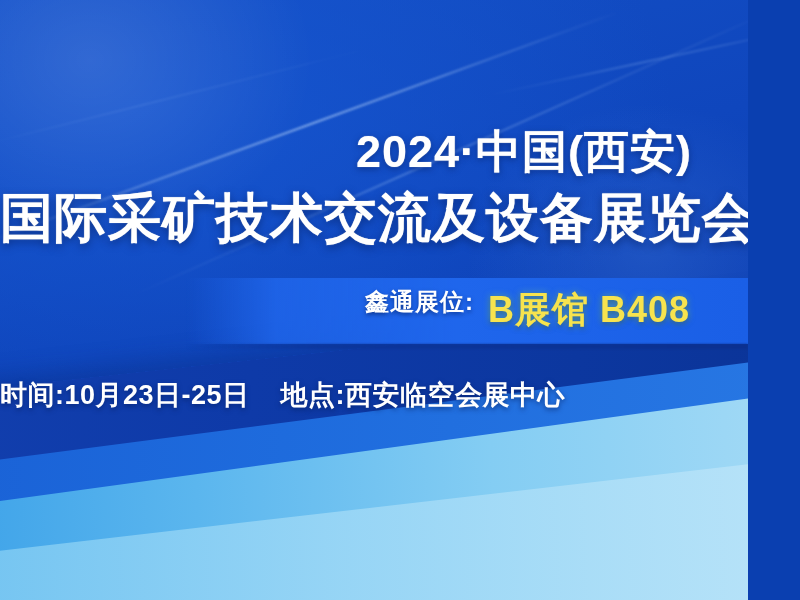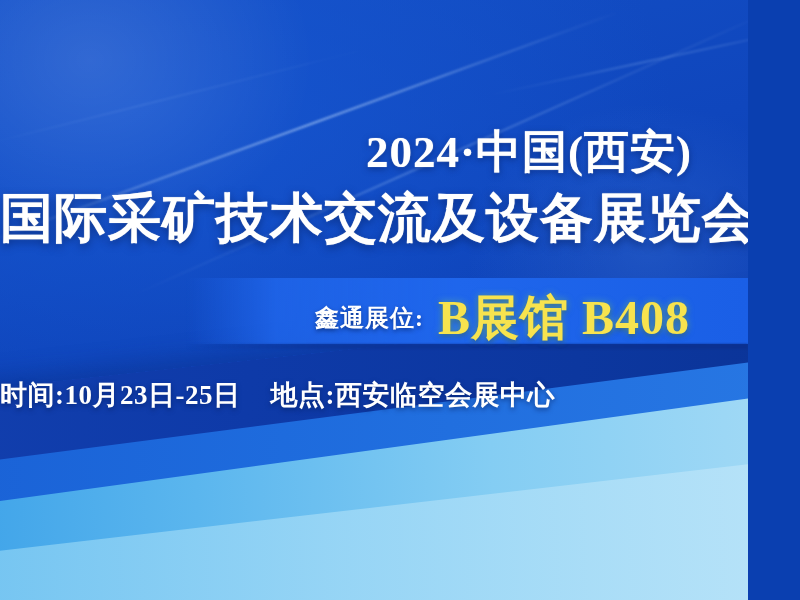--- a/index.html
+++ b/index.html
@@ -1,20 +1,20 @@
 <!DOCTYPE html>
 <html><head>
 <meta charset="utf-8">
 <style>
   * { margin:0; padding:0; box-sizing:border-box; }
   html,body { width:800px; height:600px; overflow:hidden; background:#0a3fb0; }
 
   .poster{
     position:relative; width:748px; height:600px; overflow:hidden;
-    font-family:Liberation Serif, serif;
+    font-family:Liberation Sans, sans-serif;
     background:
       radial-gradient(120% 90% at 18% 18%, #1655cf 0%, rgba(22,85,207,0) 60%),
       linear-gradient(165deg, #1450c6 0%, #0f46bd 38%, #0c3fb4 62%, #0b3cb0 100%);
   }
 
   
   .bg-layer{ position:absolute; inset:0; pointer-events:none; }
 
   .streak{
     position:absolute;
@@ -94,29 +94,29 @@
   }
   .title-line2{
     position:absolute; left:0; right:0; top:183px; text-align:center;
     font-size:53px; font-weight:bold; color:#ffffff; letter-spacing:1px;
     white-space:nowrap;
     text-shadow:0 3px 8px rgba(5,30,95,.6), 0 0 1px rgba(255,255,255,.95);
   }
 
   .booth-row{
     position:absolute; left:0; right:58px; top:286px;
-    display:flex; align-items:center; justify-content:flex-end; gap:14px;
+    display:flex; align-items:flex-start; justify-content:flex-end; gap:14px;
     white-space:nowrap;
   }
   .booth-label{
     font-size:24px; font-weight:bold; color:#ffffff; letter-spacing:1px;
     text-shadow:0 2px 4px rgba(4,26,86,.6);
   }
   .booth-value{
-    font-size:48px; font-weight:bold; color:#f7e34e; letter-spacing:1px;
+    font-size:36px; font-weight:bold; color:#f7e34e; letter-spacing:1px;
     text-shadow:0 0 7px rgba(150,230,120,.55), 0 2px 5px rgba(10,40,110,.65);
   }
 
   .meta-row{
     position:absolute; left:0; right:0; top:377px; 
     white-space:nowrap;
   }
   .meta-row .meta-item{
     display:inline-block; font-size:27px; font-weight:bold; color:#ffffff;
     letter-spacing:.5px; text-shadow:0 2px 5px rgba(4,26,86,.6);

